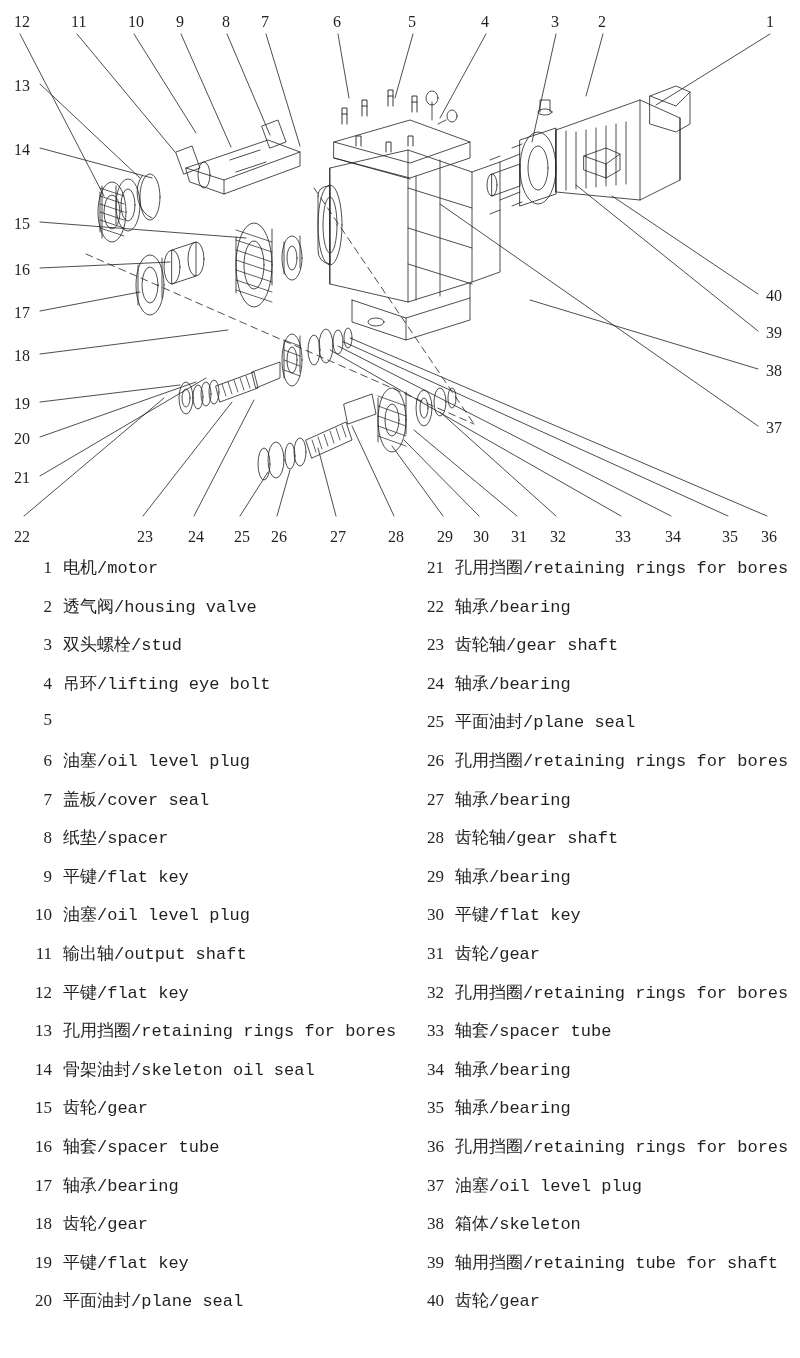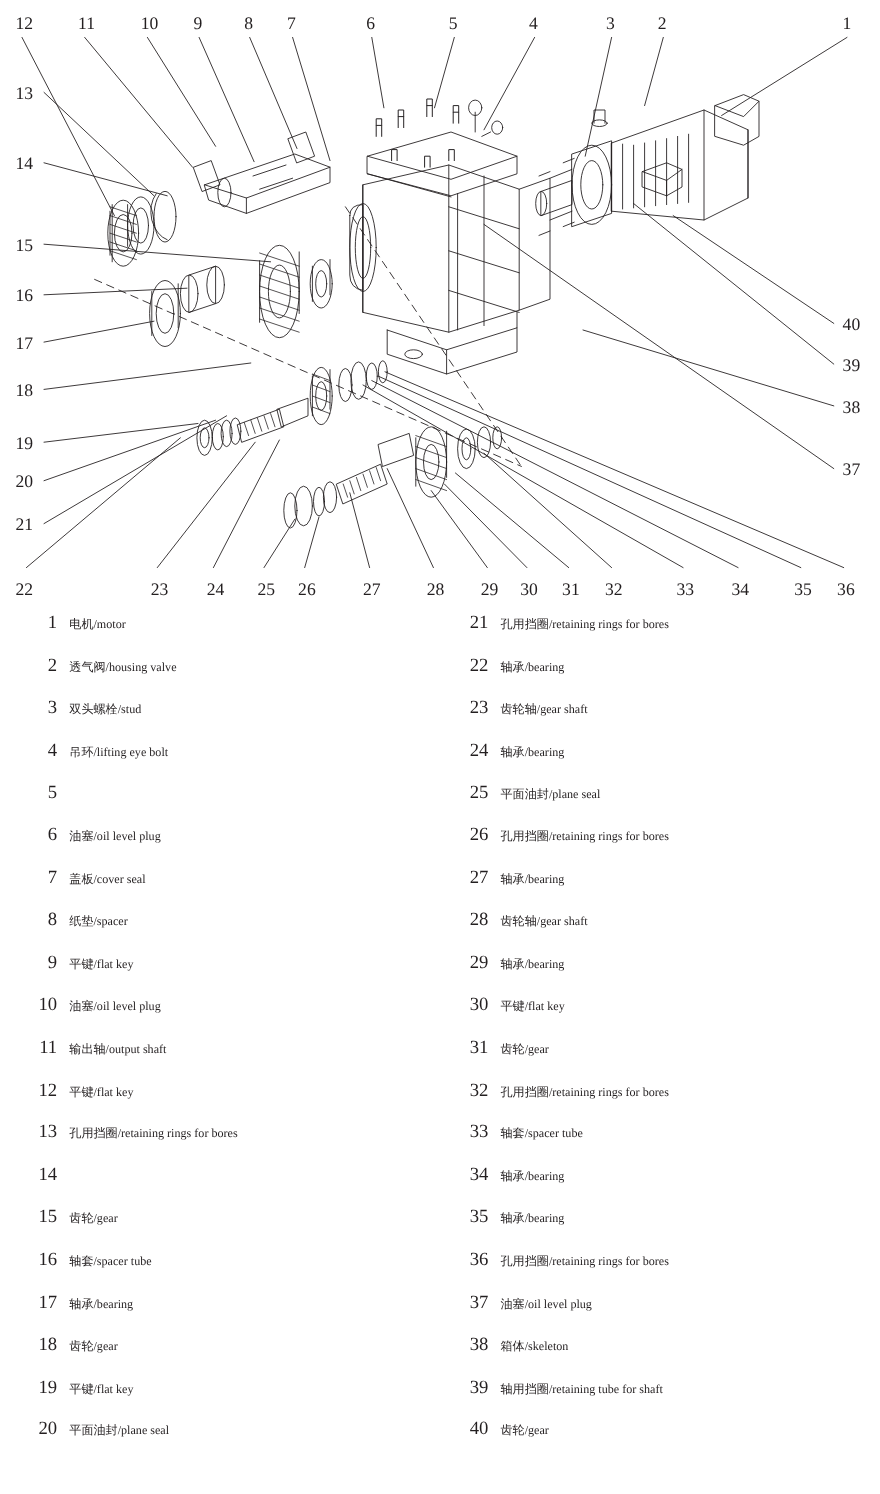--- a/index.html
+++ b/index.html
@@ -57,22 +57,22 @@
   .legend-num {
     width: 34px;
     text-align: right;
     flex: 0 0 34px;
     font-size: 17px;
     font-family: "Liberation Serif", serif;
     color: #231f20;
   }
   .legend-text {
     padding-left: 11px;
-    font-size: 11px;
-    font-family: Liberation Serif, serif;
+    font-size: 17px;
+    font-family: Liberation Mono, monospace;
     color: #231f20;
     white-space: nowrap;
   }
 </style>
 </head>
 <body>
 
 <div id="diagram">
 
   <svg width="800" height="556" viewBox="0 0 800 556">
@@ -424,20 +424,21 @@
       <div class="legend-row">
         <span class="legend-num">12</span>
         <span class="legend-text">平键/flat key</span>
       </div>
       <div class="legend-row">
         <span class="legend-num">13</span>
         <span class="legend-text">孔用挡圈/retaining rings for bores</span>
       </div>
       <div class="legend-row">
         <span class="legend-num">14</span>
+        <span class="legend-text">骨架油封/skeleton oil seal</span>
       </div>
       <div class="legend-row">
         <span class="legend-num">15</span>
         <span class="legend-text">齿轮/gear</span>
       </div>
       <div class="legend-row">
         <span class="legend-num">16</span>
         <span class="legend-text">轴套/spacer tube</span>
       </div>
       <div class="legend-row">

